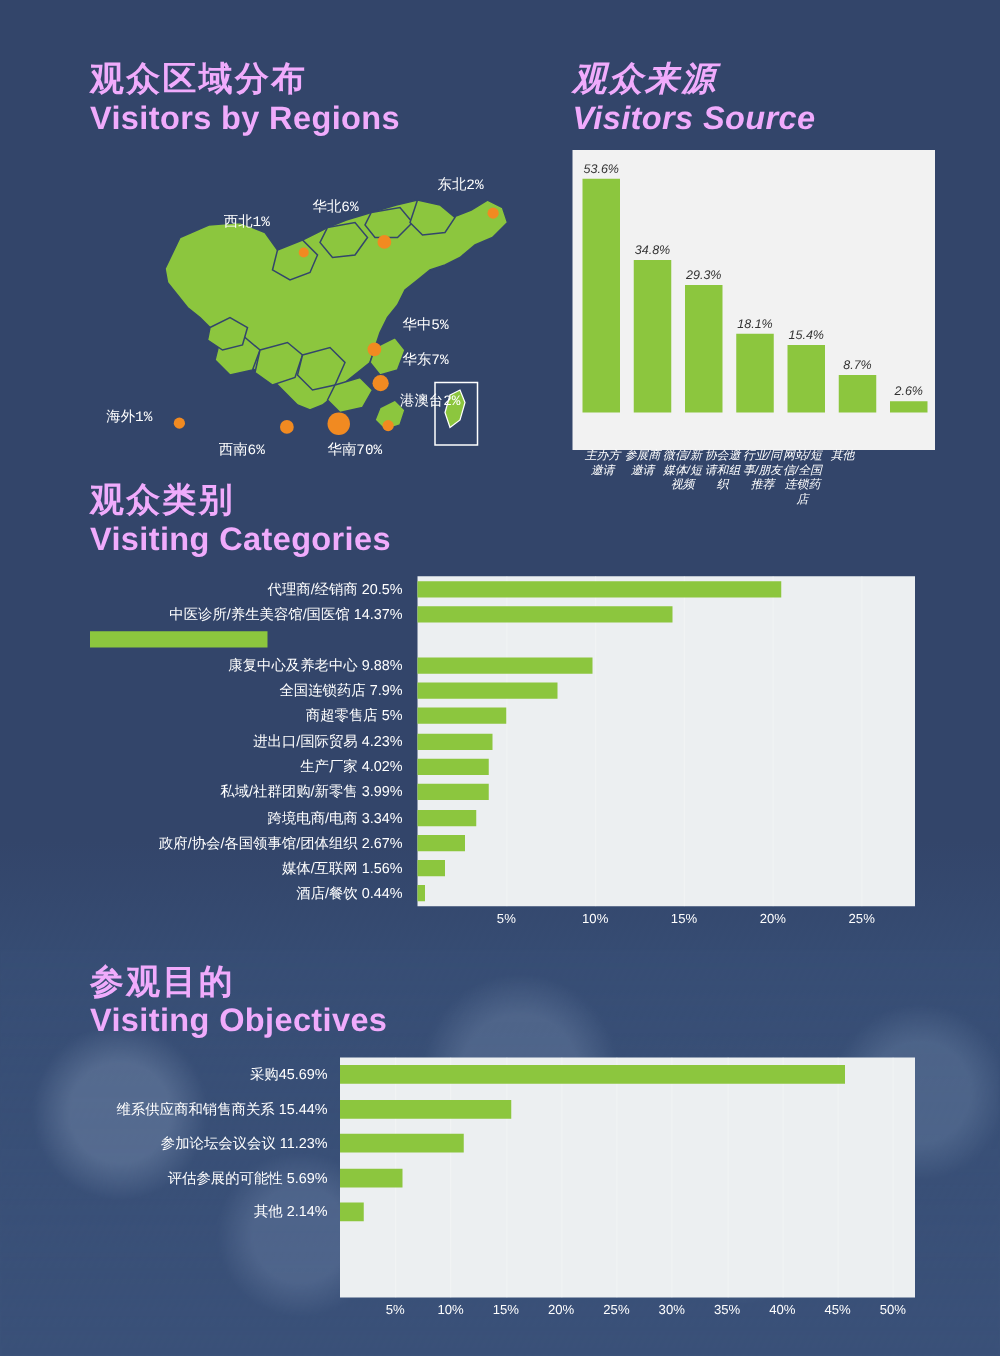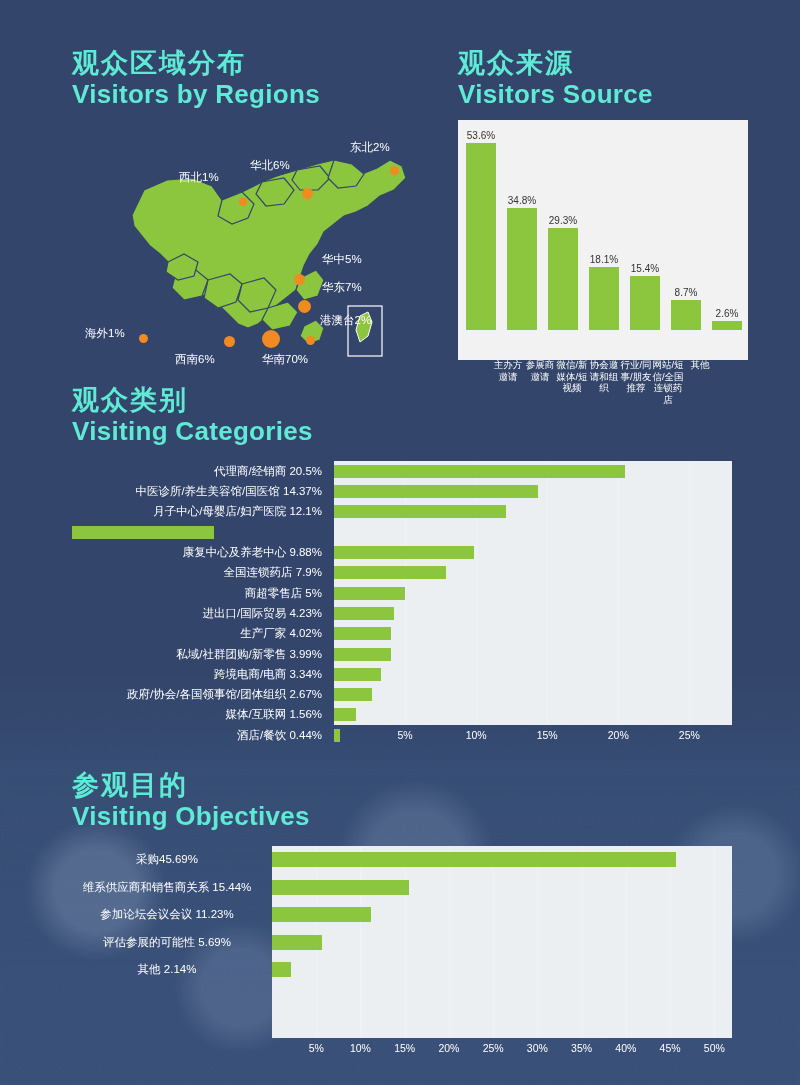--- a/index.html
+++ b/index.html
@@ -36,21 +36,21 @@
       linear-gradient(180deg, rgba(60,84,124,0.25), rgba(56,78,118,0.55));
     filter: blur(1px);
   }
   .page {
     position: relative;
     z-index: 2;
     width: 800px;
     height: 1085px;
   }
   .section-title {
-    color: #5eead4;
+    color: #f0abfc;
   }
   .title-cn {
     font-size: 27px;
     font-weight: bold;
     letter-spacing: 2px;
     line-height: 1.15;
   }
   .title-en {
     font-size: 26px;
     font-weight: bold;
@@ -63,40 +63,42 @@
     position: absolute;
     left: 72px;
     top: 48px;
     width: 360px;
   }
   #map-wrap {
     position: relative;
     width: 360px;
     height: 250px;
     margin-top: 10px;
+    font-family: Liberation Mono, monospace;
   }
   .map-svg { position: absolute; left: 0; top: 0; }
   .map-label {
     position: absolute;
     color: #ffffff;
     font-size: 11.5px;
     white-space: nowrap;
   }
   .map-dot {
     position: absolute;
     background: #f18a21;
     border-radius: 50%;
   }
 
   
   #source-block {
     position: absolute;
     left: 458px;
     top: 48px;
     width: 290px;
+    font-style: italic;
   }
   #source-chart {
     position: relative;
     margin-top: 10px;
     width: 290px;
     height: 240px;
     background: #f2f2f2;
   }
   .src-bars {
     position: absolute;
@@ -124,21 +126,21 @@
   .src-bar {
     width: 30px;
     background: #8cc63e;
   }
   .src-labels {
     position: absolute;
     left: 8px;
     right: 6px;
     bottom: -46px;
     display: flex;
-    justify-content: center;
+    justify-content: flex-start;
   }
   .src-lab {
     width: 32px;
     font-size: 9.5px;
     color: #ffffff;
     text-align: center;
     line-height: 1.25;
   }
 
   
@@ -237,21 +239,21 @@
     height: 192px;
   }
   .obj-row {
     position: relative;
     height: 27.4px;
     display: flex;
     align-items: center;
   }
   .obj-label {
     width: 190px;
-    text-align: center;
+    text-align: right;
     padding-right: 10px;
     font-size: 11.5px;
     color: #ffffff;
     white-space: nowrap;
   }
   .obj-bar {
     height: 15px;
     background: #8cc63e;
   }
   .obj-axis {
@@ -386,24 +388,20 @@
       <div class="cat-rows" id="cat-rows">
           <div class="cat-row">
             <div class="cat-label">代理商/经销商  20.5%</div>
             <div class="cat-bar" style="width: 291.393px;"></div>
           </div>
           <div class="cat-row">
             <div class="cat-label">中医诊所/养生美容馆/国医馆 14.37%</div>
             <div class="cat-bar" style="width: 204.259px;"></div>
           </div>
           <div class="cat-row">
-            <div class="cat-label">月子中心/母婴店/妇产医院 12.1%</div>
-            <div class="cat-bar" style="width: 171.993px;"></div>
-          </div>
-          <div class="cat-row">
             <div class="cat-bar" style="width: 142.143px;"></div>
           </div>
           <div class="cat-row">
             <div class="cat-label">康复中心及养老中心 9.88%</div>
             <div class="cat-bar" style="width: 140.437px;"></div>
           </div>
           <div class="cat-row">
             <div class="cat-label">全国连锁药店 7.9%</div>
             <div class="cat-bar" style="width: 112.293px;"></div>
           </div>

